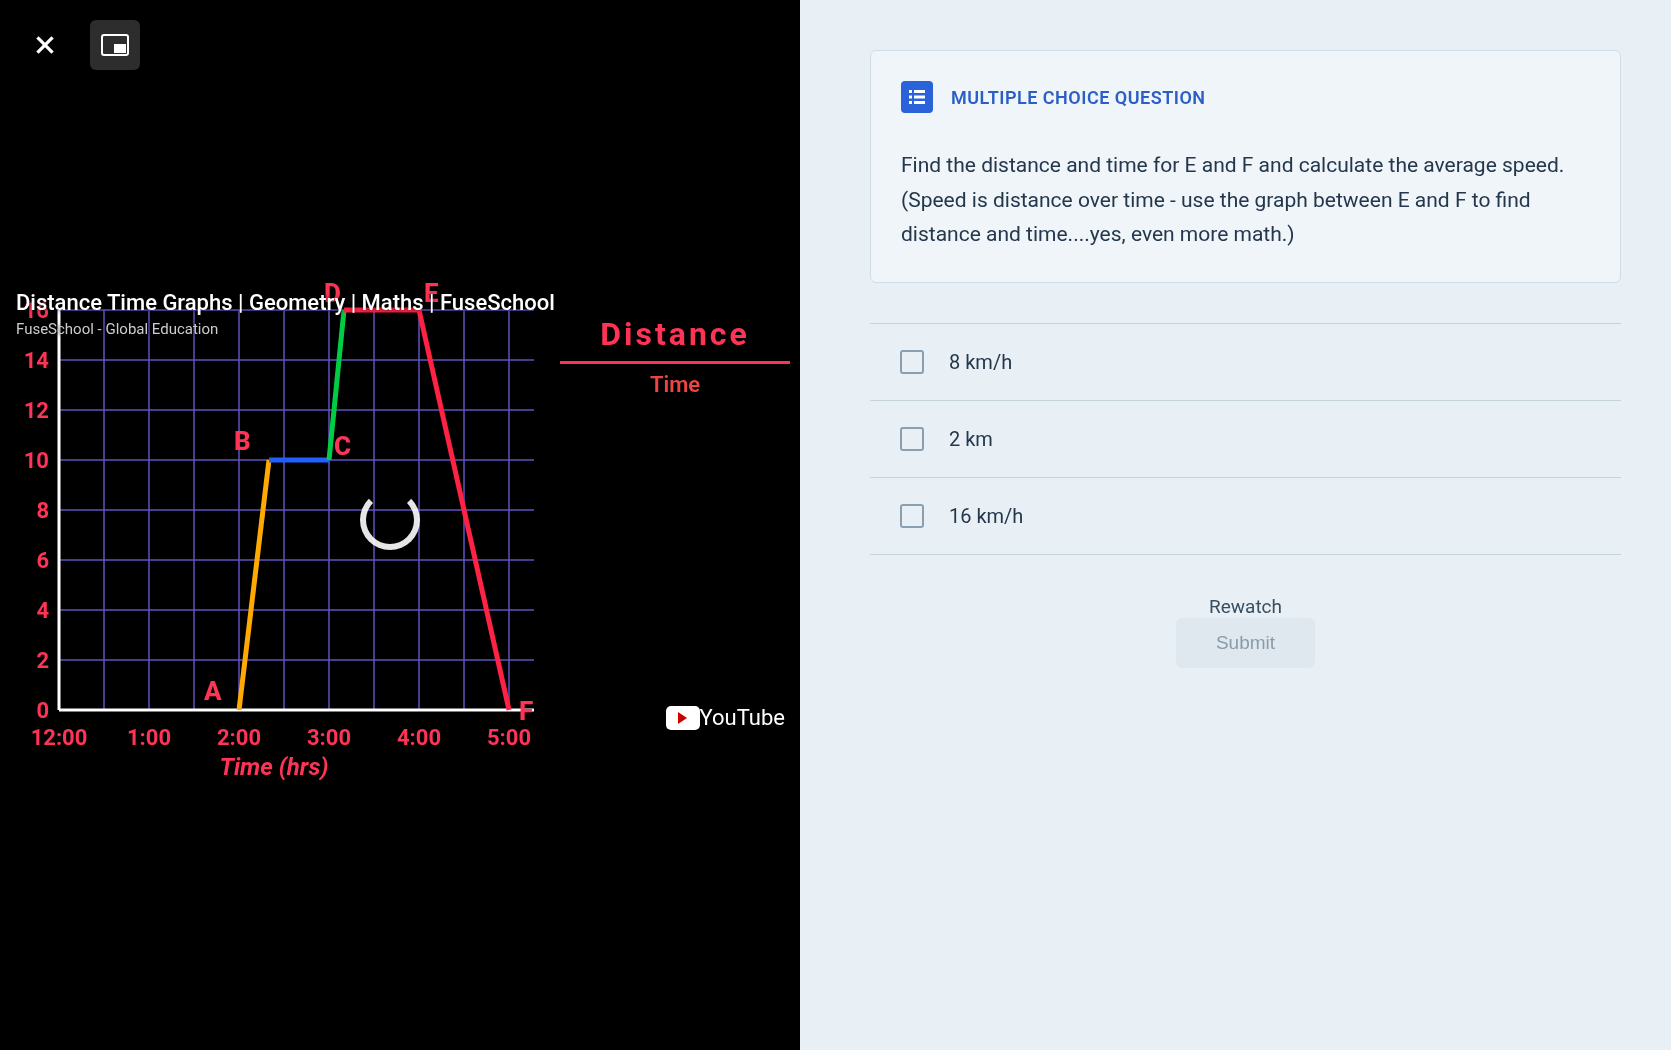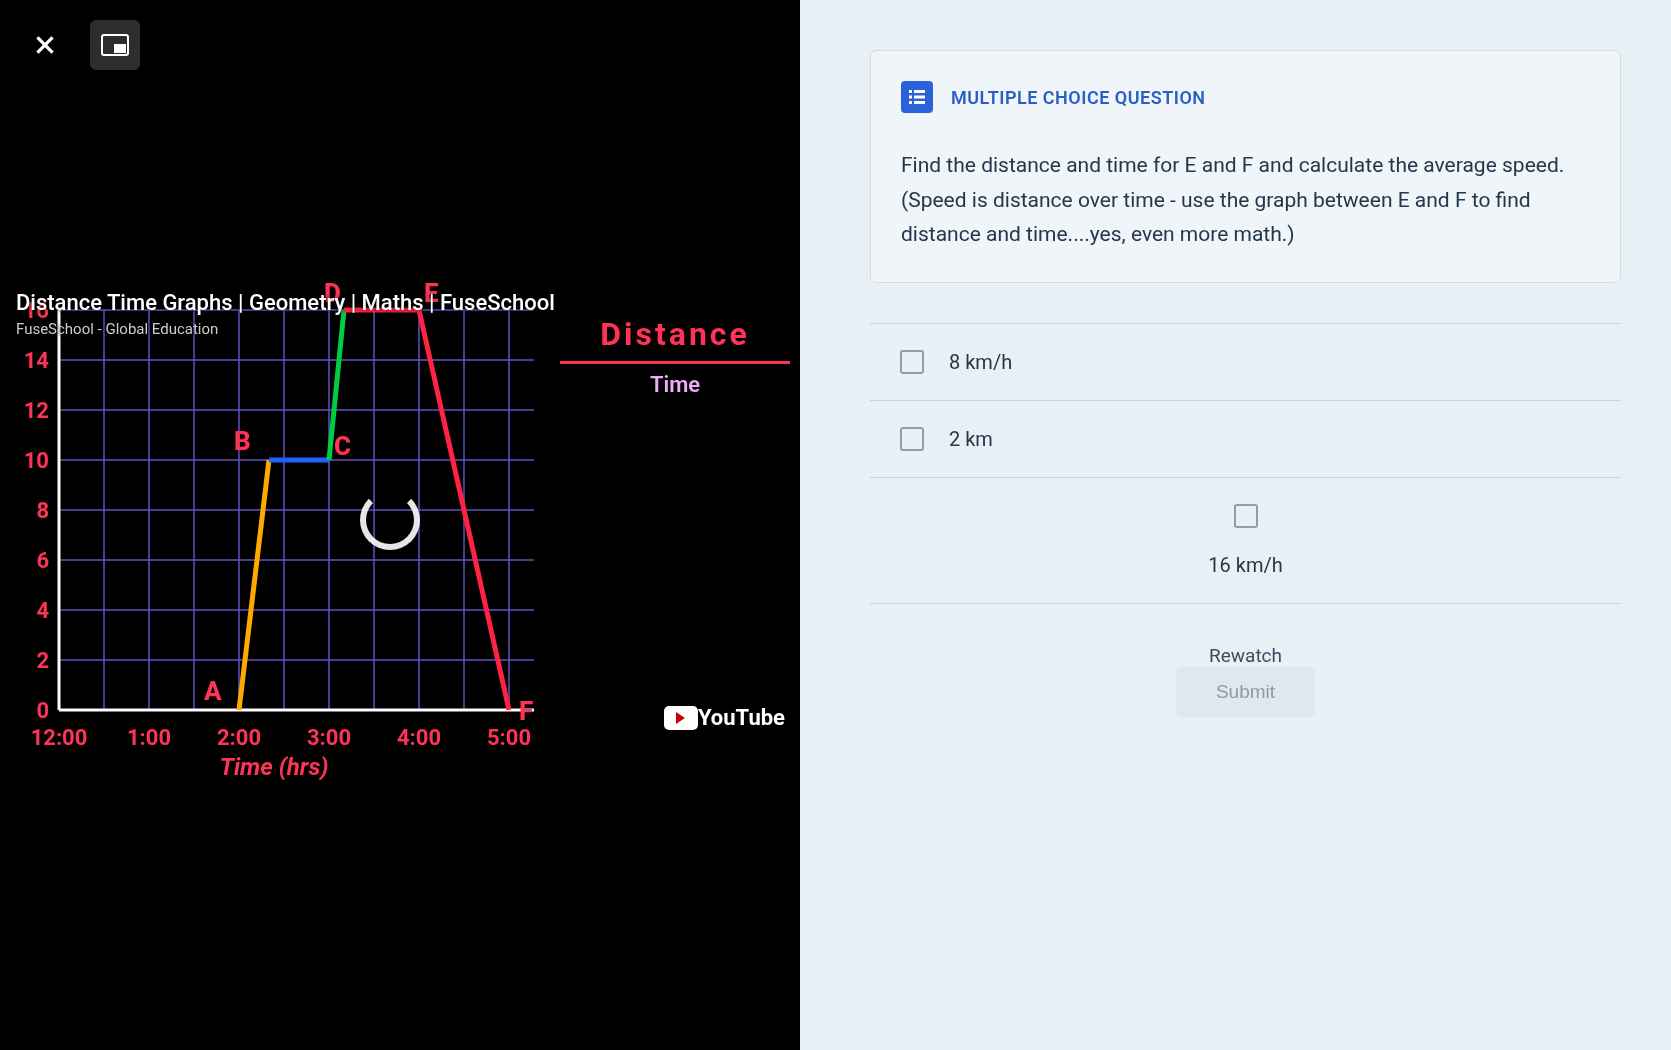--- a/index.html
+++ b/index.html
@@ -81,21 +81,21 @@
       font-size: 32px;
       font-weight: 700;
       letter-spacing: 3px;
       text-align: center;
     }
     .formula-line {
       border-top: 3px solid #ff3355;
       margin: 8px 0;
     }
     .formula-denom {
-      color: #f0abfc;
+      color: #ef4444;
       font-size: 22px;
       font-weight: 600;
       text-align: center;
     }
     .spinner {
       position: absolute;
       top: 490px;
       left: 360px;
       width: 60px;
       height: 60px;
@@ -115,21 +115,21 @@
     @keyframes spin { to { transform: rotate(360deg); } }
     .youtube-badge {
       position: absolute;
       bottom: 320px;
       right: 15px;
       display: flex;
       align-items: center;
       gap: 0;
       color: #fff;
       font-size: 22px;
-      font-weight: 700;
+      font-weight: 400;
     }
     .yt-icon {
       width: 34px;
       height: 24px;
       background: #fff;
       border-radius: 5px;
       display: flex;
       align-items: center;
       justify-content: center;
     }
@@ -186,21 +186,20 @@
     .option-row {
       display: flex;
       align-items: center;
       gap: 25px;
       padding: 26px 30px;
       border-top: 1px solid #c5d3dd;
       cursor: pointer;
     }
     .option-row:last-child {
       border-bottom: 1px solid #c5d3dd;
-      flex-direction: column;
     }
     .checkbox {
       width: 24px;
       height: 24px;
       border: 2px solid #8a9fb0;
       border-radius: 3px;
       background: transparent;
       flex-shrink: 0;
     }
     .option-label {

